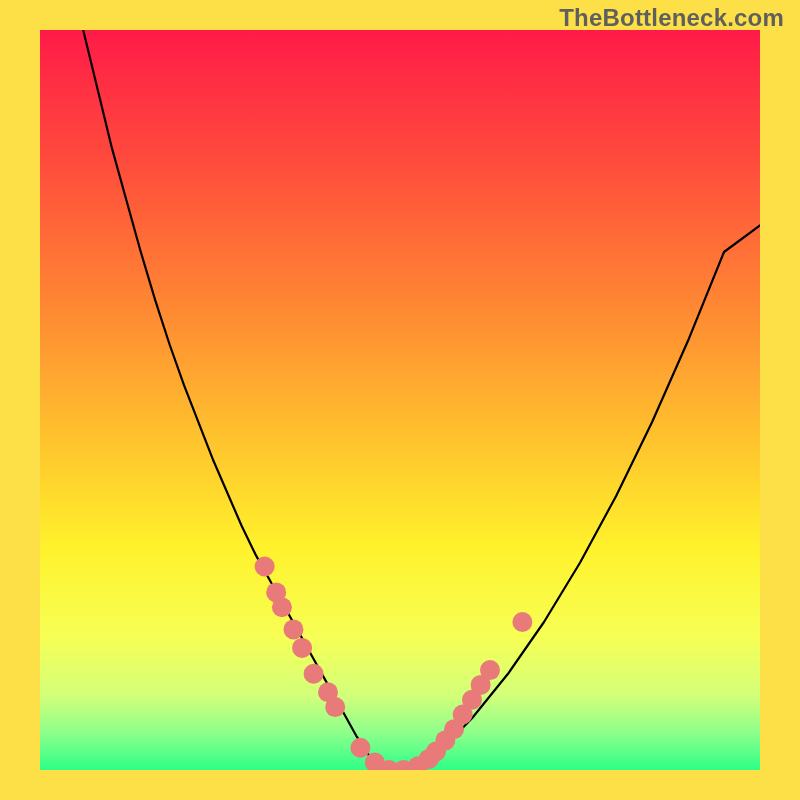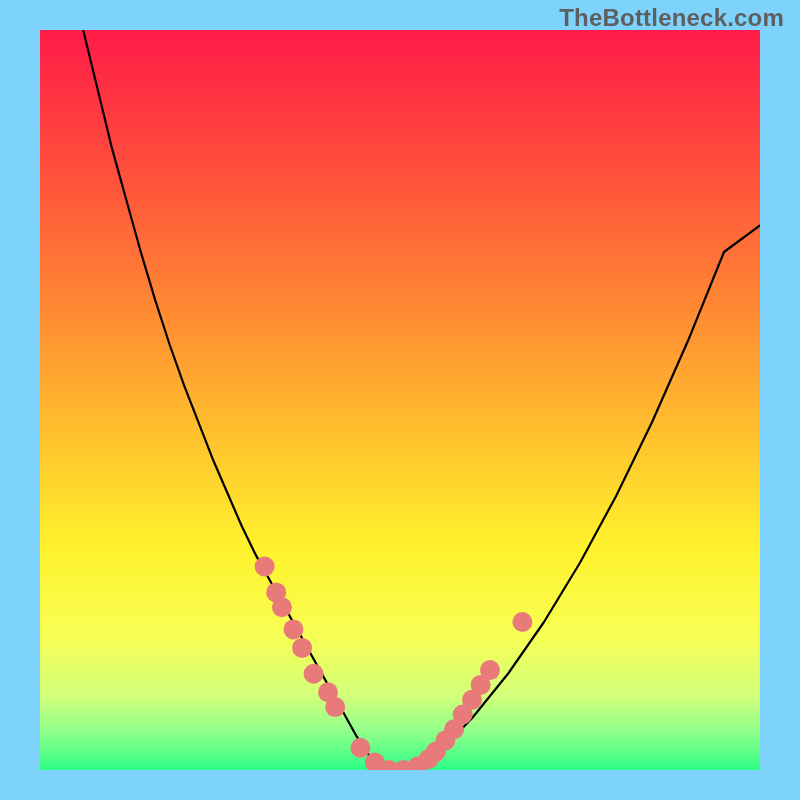--- a/index.html
+++ b/index.html
@@ -7,21 +7,21 @@
     padding: 0;
     width: 800px;
     height: 800px;
     background: #000;
     font-family: Arial, Helvetica, sans-serif;
     overflow: hidden;
   }
   .frame {
     position: absolute;
     inset: 0;
-    background: #7dd3fc;
+    background: #fde047;
   }
   .plot {
     position: absolute;
     left: 40px;
     top: 30px;
     width: 720px;
     height: 740px;
   }
   .watermark {
     position: absolute;

